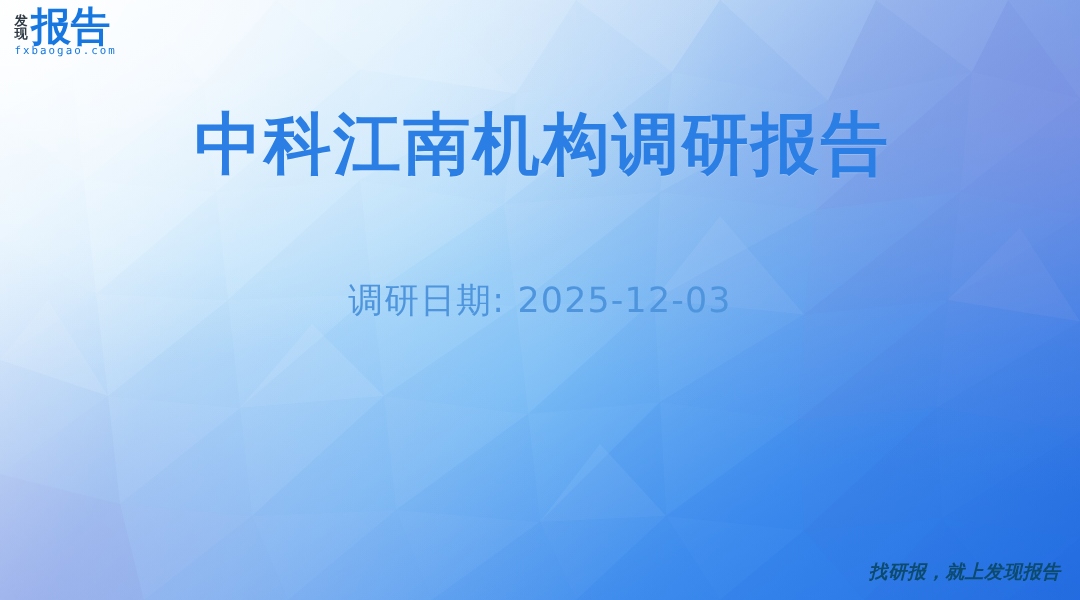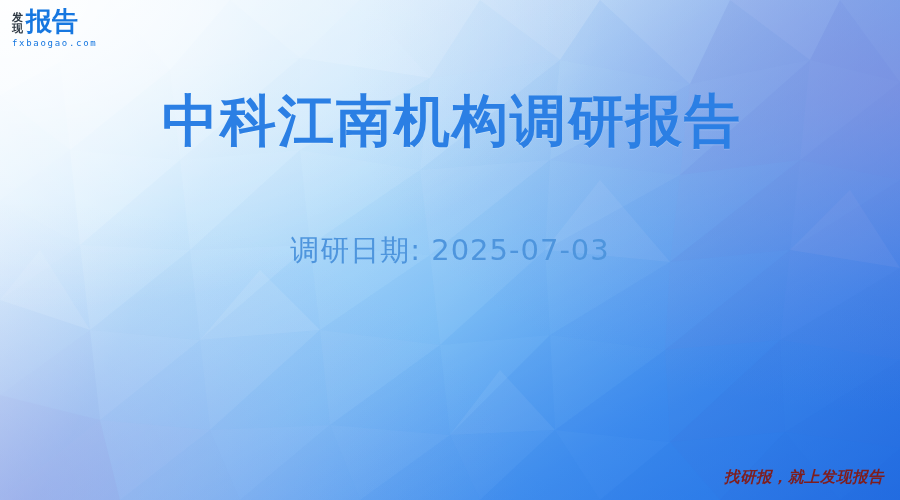--- a/index.html
+++ b/index.html
@@ -63,21 +63,21 @@
   }
   .logo-stack-char {
     font-size: 11px;
     font-weight: 700;
     color: #2f3a45;
     line-height: 11px;
     letter-spacing: 0;
     font-family: "DejaVu Sans", "Liberation Sans", sans-serif;
   }
   #logo-main {
-    font-size: 26px;
+    font-size: 33px;
     font-weight: 900;
     color: #1677e0;
     line-height: 27px;
     letter-spacing: 0px;
     font-family: "DejaVu Sans", "Liberation Sans", sans-serif;
   }
   #logo-domain {
     margin-top: 4px;
     font-size: 9px;
     font-weight: 400;
@@ -118,21 +118,21 @@
   }
 
   
   #footer-slogan {
     position: absolute;
     right: 16px;
     bottom: 13px;
     font-size: 15.5px;
     font-weight: 700;
     font-style: italic;
-    color: #7f1d1d;
+    color: #0c4a6e;
     letter-spacing: 0.5px;
     line-height: 20px;
     font-family: "DejaVu Sans", "Liberation Sans", sans-serif;
     white-space: nowrap;
   }
 </style>
 </head>
 <body>
 
 <div id="slide">
@@ -271,17 +271,17 @@
       </div>
       <span id="logo-main">报告</span>
     </div>
     <span id="logo-domain">fxbaogao.com</span>
   </div>
 
   <div id="title-block">
     <div id="main-title">中科江南机构调研报告</div>
   </div>
 
-  <div id="subtitle">调研日期: 2025-07-03</div>
+  <div id="subtitle">调研日期: 2025-12-03</div>
 
   <div id="footer-slogan">找研报，就上发现报告</div>
 
 </div>
 
 </body></html>

